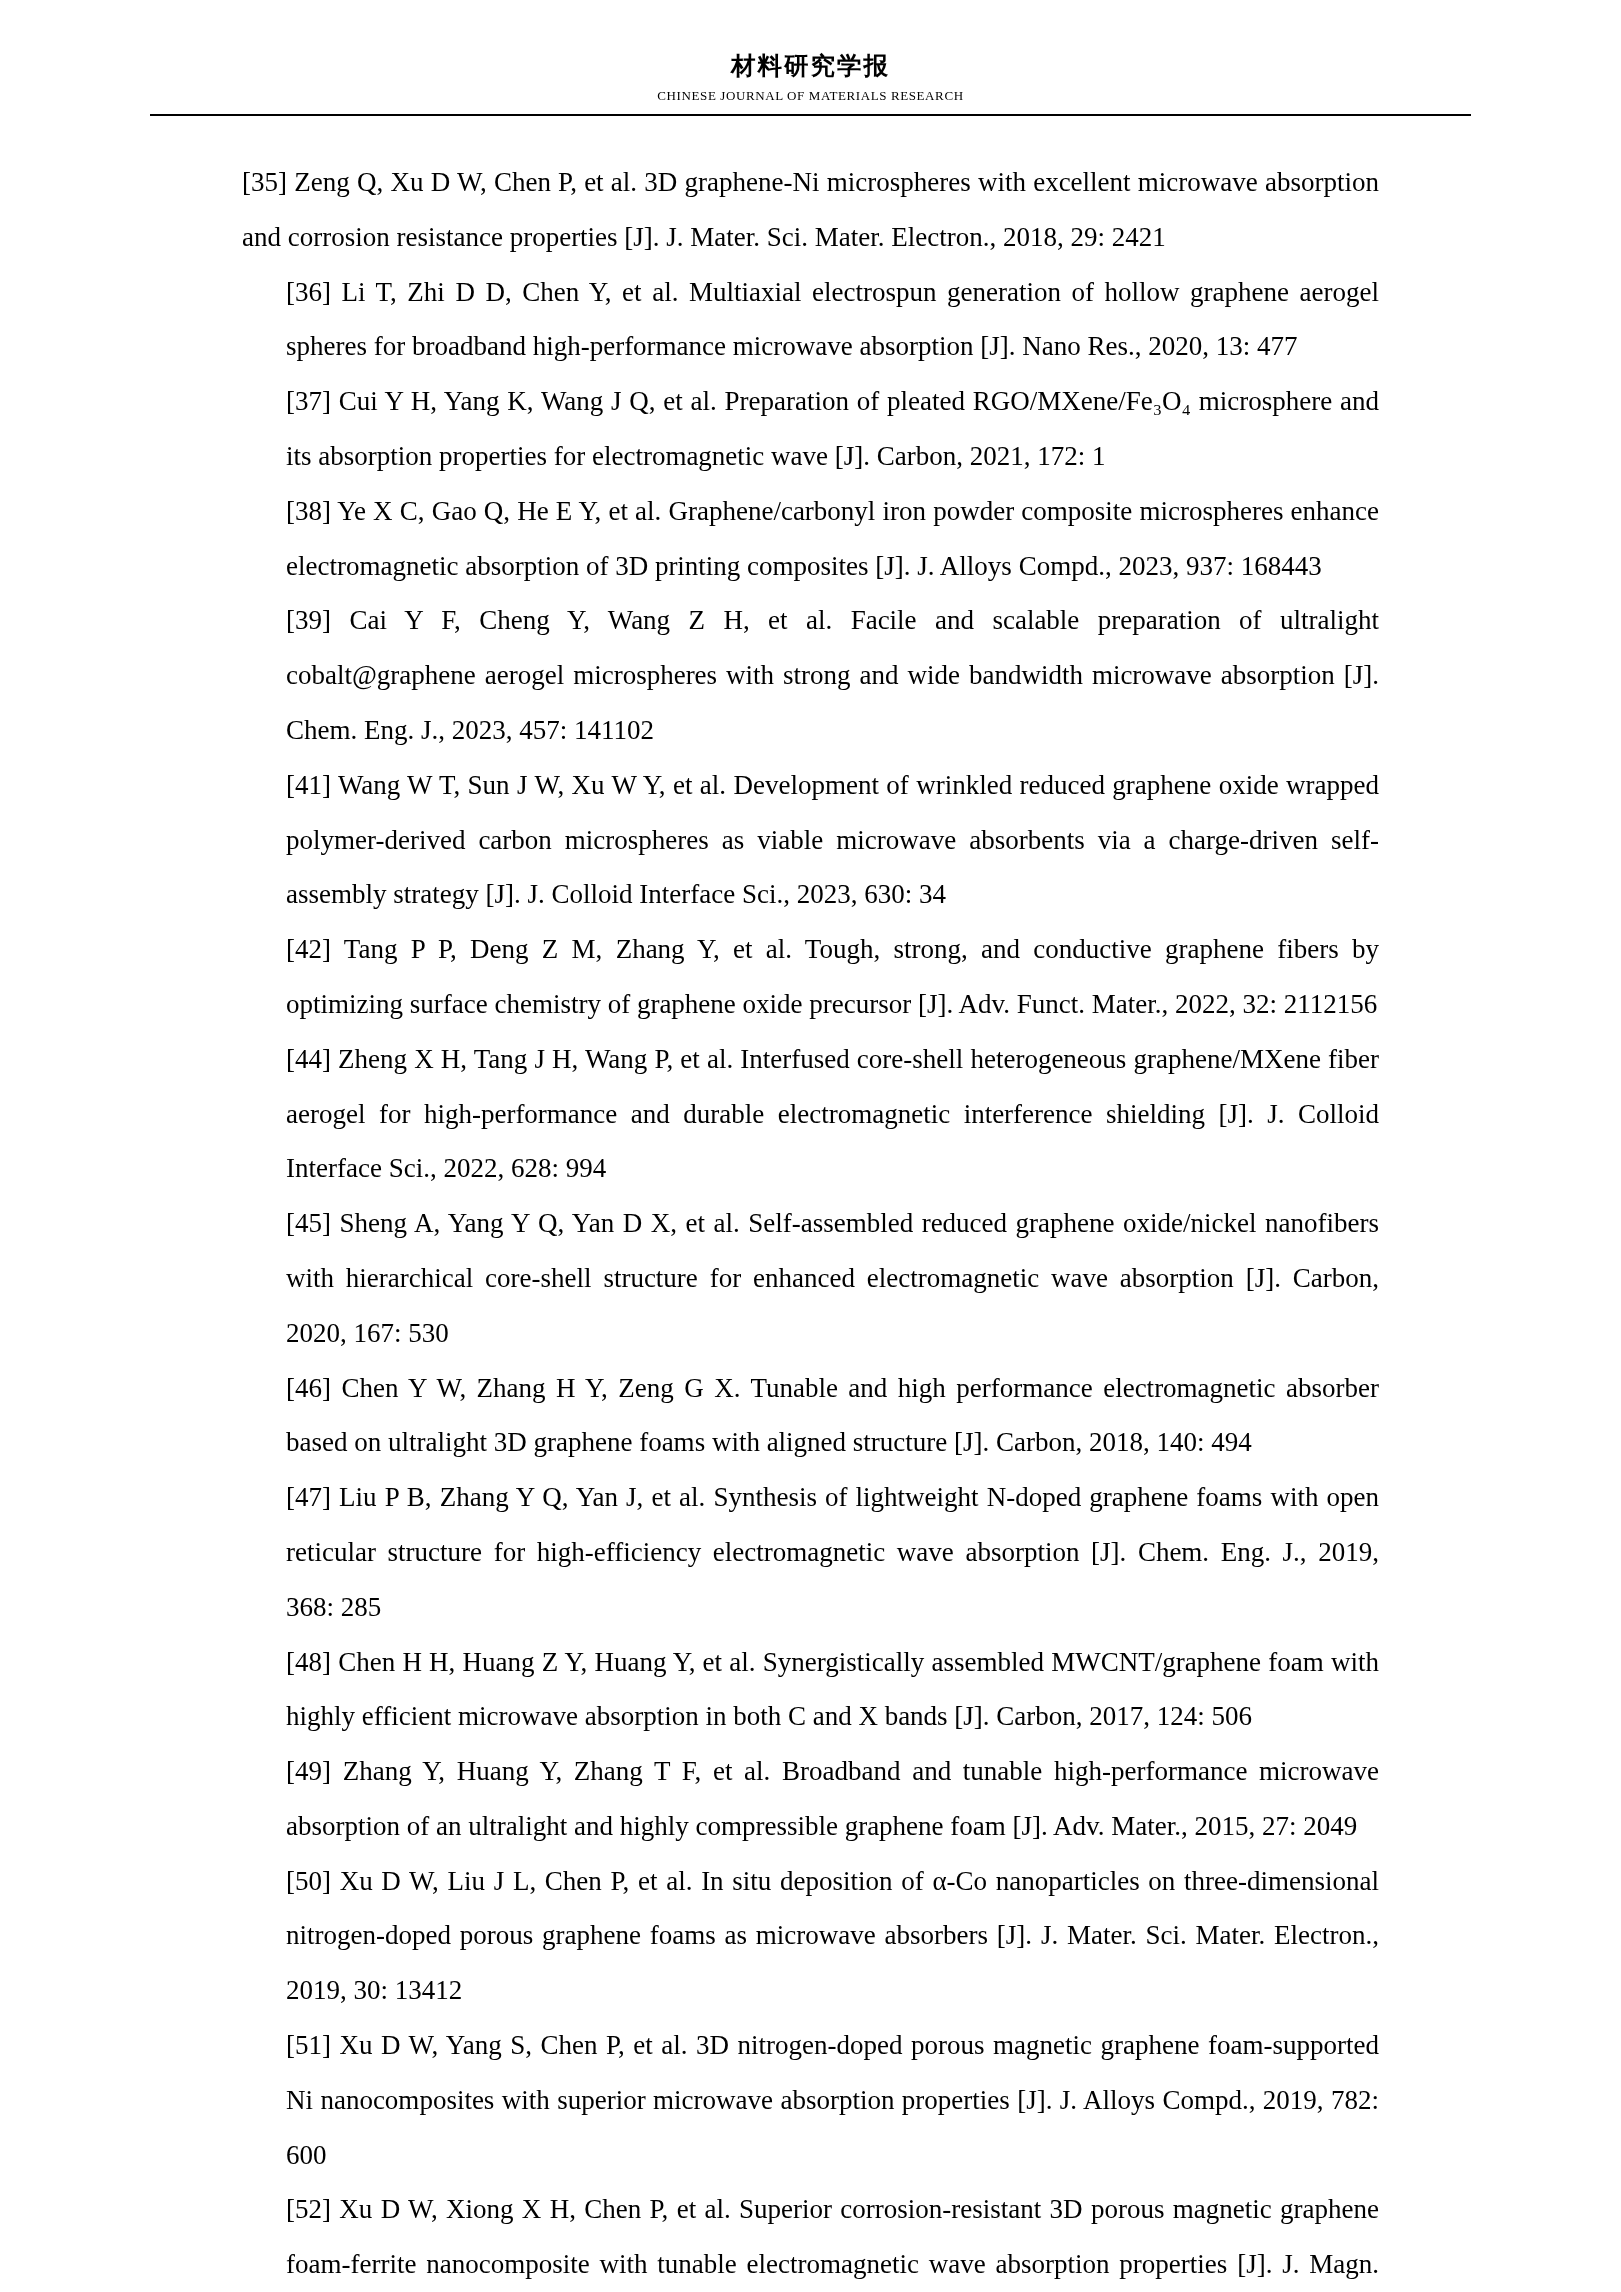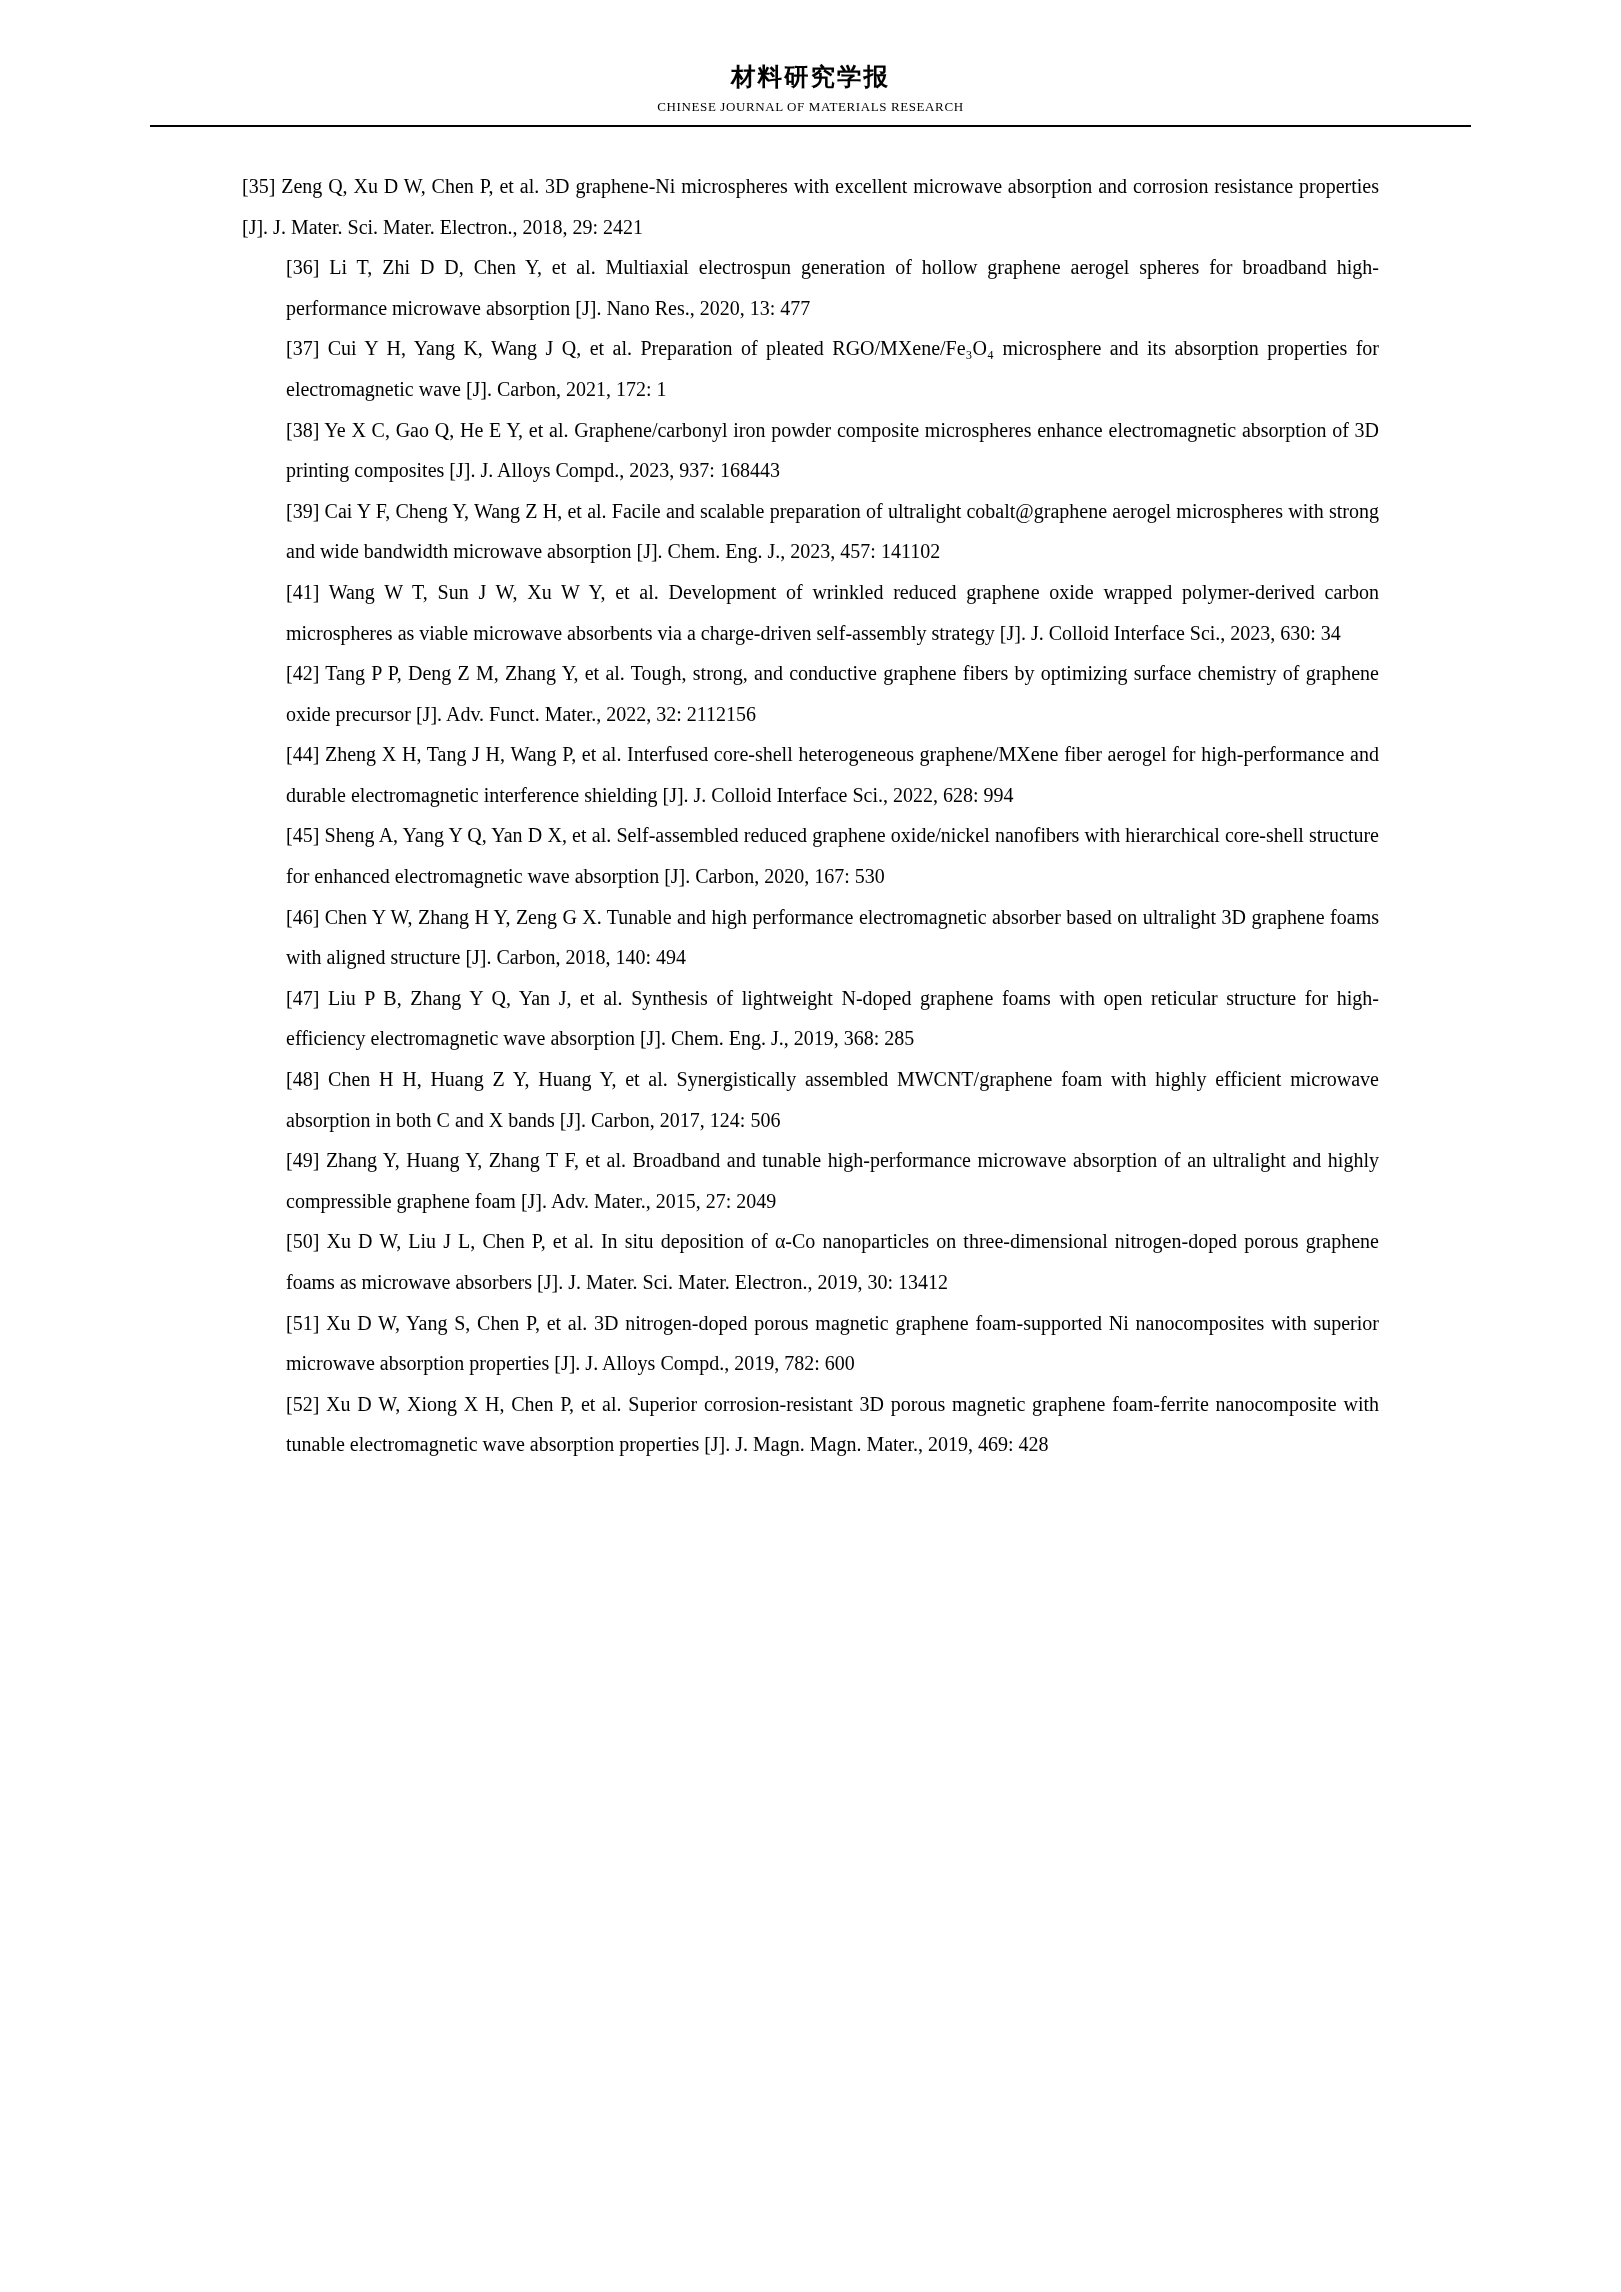--- a/index.html
+++ b/index.html
@@ -11,21 +11,21 @@
     font-family: "Liberation Serif", serif;
     color: #000000;
   }
   .page {
     position: relative;
     width: 1621px;
     height: 2293px;
     margin: 0 auto;
     background: #ffffff;
     box-sizing: border-box;
-    padding: 15px;
+    padding: 4px;
     overflow: hidden;
   }
   .header {
     padding-top: 47px;
     text-align: center;
   }
   .header-cn {
     font-family: "DejaVu Serif", serif;
     font-size: 24.5px;
     font-weight: bold;
@@ -42,21 +42,21 @@
     width: 1321px;
     margin: 9.8px auto 0 auto;
     border-bottom: 2.2px solid #000;
   }
   .content {
     width: 1137px;
     margin: 0 auto;
     padding-top: 39px;
   }
   .ref {
-    font-size: 20px;
+    font-size: 27px;
     line-height: 2.03;
     text-align: justify;
     text-justify: inter-word;
     margin: 0 0 0 0;
     text-indent: 0;
     hyphens: none;
   }
   .ref + .ref {
     margin-top: 0px;
     margin-left: 44px;

